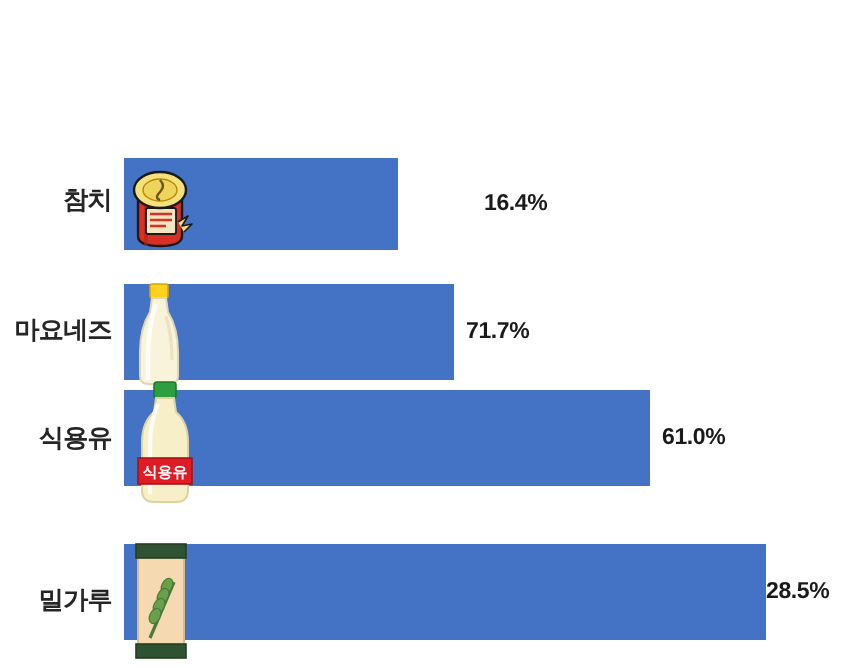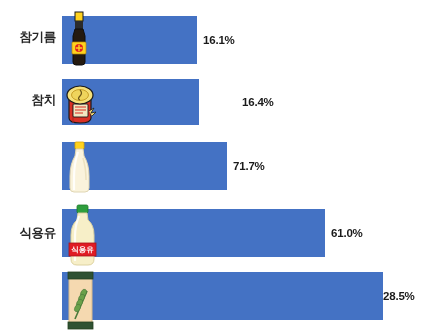--- a/index.html
+++ b/index.html
@@ -47,83 +47,70 @@
     left:62px;
     pointer-events:none;
   }
   .icon-wrap svg{display:block;}
 </style>
 </head>
 <body>
 
 <div id="chart">
 
-  <div class="row" style="top:8px;height:56px;">
-    <div class="cat-label" style="top:21px;">참기름</div>
-    <div class="bar" style="top:8px;height:48px;width:135px;"></div>
-    <div class="icon-wrap" style="top:2px;">
-      <svg width="34" height="58" viewBox="0 0 34 58">
-        <rect x="13" y="2" width="8" height="9" fill="#FFD21E" stroke="#1a1a1a" stroke-width="1"></rect>
-        <rect x="13" y="11" width="8" height="8" fill="#2b2b2b"></rect>
-        <path d="M13 19 L11 26 L11 52 Q11 55 14 55 L20 55 Q23 55 23 52 L23 26 L21 19 Z" fill="#241a10" stroke="#0d0d0d" stroke-width="1"></path>
-        <rect x="10" y="32" width="14" height="12" rx="1" fill="#FFD21E" stroke="#b8860b" stroke-width="0.7"></rect>
-        <circle cx="17" cy="38" r="4" fill="#E02020"></circle>
-        <path d="M17 35.2 L17 40.8 M14.2 38 L19.8 38" stroke="#FFD21E" stroke-width="1.4" stroke-linecap="round"></path>
-      </svg>
-    </div>
-    <div class="value-label" style="left:203px;top:26px;">16.1%</div>
-  </div>
 
   <div class="row" style="top:73px;height:52px;">
     <div class="cat-label" style="top:19px;">참치</div>
     <div class="bar" style="top:6px;height:46px;width:137px;"></div>
     <div class="icon-wrap" style="top:5px;">
       <svg width="38" height="50" viewBox="0 0 38 50">
         <path d="M7 18 L7 40 Q7 45 18 45 Q29 45 29 40 L29 18 Z" fill="#D93025" stroke="#1a1a1a" stroke-width="1.2"></path>
         <path d="M10 22 L10 44 Q10 45 12 45 L12 22 Z" fill="#b4231a" opacity="0.6"></path>
         <rect x="11" y="26" width="15" height="13" rx="1" fill="#F2E6C2" stroke="#1a1a1a" stroke-width="0.9"></rect>
         <path d="M13 29 h11 M13 32 h11 M13 35 h8" stroke="#D93025" stroke-width="1.2"></path>
         <ellipse cx="18" cy="17" rx="13" ry="9" fill="#F5E07A" stroke="#1a1a1a" stroke-width="1.2"></ellipse>
         <ellipse cx="18" cy="17" rx="8.5" ry="5.5" fill="#EFD45C" stroke="#b8860b" stroke-width="0.7"></ellipse>
         <path d="M18 12 q3 3 0 6 q-3 3 0 4" stroke="#6b5418" stroke-width="1.2" fill="none"></path>
         <path d="M27 33 l5 -3 l-3 5 l5 -1 l-4 4" fill="#F5E07A" stroke="#1a1a1a" stroke-width="0.8" stroke-linejoin="round"></path>
       </svg>
     </div>
     <div class="value-label" style="left:205px;top:23px;margin-left:37px;">16.4%</div>
   </div>
 
   <div class="row" style="top:136px;height:56px;">
+    <div class="cat-label" style="top:21px;">마요네즈</div>
     <div class="bar" style="top:6px;height:48px;width:165px;"></div>
     <div class="icon-wrap" style="top:2px;">
       <svg width="34" height="58" viewBox="0 0 34 58">
         <rect x="13" y="4" width="9" height="7" rx="1" fill="#FFD21E" stroke="#d9a400" stroke-width="0.8"></rect>
         <path d="M14 11 L13 18 Q8 26 8 38 L8 50 Q8 54 12 54 L23 54 Q27 54 27 50 L27 38 Q27 26 22 18 L21 11 Z" fill="#FAF3DC" stroke="#e0d6b4" stroke-width="1"></path>
         <path d="M16 14 Q12 26 12 40 L12 52" stroke="#ffffff" stroke-width="2.2" fill="none" opacity="0.85"></path>
         <path d="M21 20 Q24 30 24 42" stroke="#ece2c0" stroke-width="1.6" fill="none"></path>
       </svg>
     </div>
     <div class="value-label" style="left:233px;top:24px;">71.7%</div>
   </div>
 
-  <div class="row" style="top:200px;height:65px;">
+  <div class="row" style="top:186px;height:65px;">
     <div class="cat-label" style="top:25px;">식용유</div>
     <div class="bar" style="top:9px;height:48px;width:263px;"></div>
     <div class="icon-wrap" style="top:3px;">
       <svg width="40" height="66" viewBox="0 0 40 66">
         <rect x="15" y="2" width="11" height="8" rx="1.5" fill="#2E9E3E" stroke="#1d7a2a" stroke-width="0.8"></rect>
         <path d="M16 10 L15 17 Q9 22 9 32 L9 56 Q9 62 15 62 L26 62 Q32 62 32 56 L32 32 Q32 22 26 17 L25 10 Z" fill="#F7EFC8" stroke="#ddd2a0" stroke-width="1"></path>
         <path d="M17 13 Q13 22 13 34 L13 58" stroke="#ffffff" stroke-width="2.2" fill="none" opacity="0.8"></path>
         <rect x="7" y="40" width="27" height="13" fill="#E01B24" stroke="#a81219" stroke-width="0.8"></rect>
         <text x="20.5" y="49.3" font-family="'Liberation Sans',sans-serif" font-size="7.5" font-weight="bold" fill="#ffffff" text-anchor="middle">식용유</text>
       </svg>
     </div>
     <div class="value-label" style="left:331px;top:27px;">61.0%</div>
   </div>
 
   <div class="row" style="top:268px;height:66px;">
+    <div class="cat-label" style="top:24px;">밀가루</div>
     <div class="bar" style="top:4px;height:48px;width:321px;"></div>
     <div class="icon-wrap" style="top:1px;">
       <svg width="36" height="64" viewBox="0 0 36 64">
         <rect x="7" y="7" width="23" height="48" fill="#F5D9B0" stroke="#d8b98a" stroke-width="1"></rect>
         <rect x="6" y="3" width="25" height="7" fill="#2F5233" stroke="#23401f" stroke-width="0.8"></rect>
         <rect x="6" y="53" width="25" height="7" fill="#2F5233" stroke="#23401f" stroke-width="0.8"></rect>
         <path d="M13 50 L25 22" stroke="#4a7a3a" stroke-width="1.6" fill="none"></path>
         <g fill="#6aa04a" stroke="#4a7a3a" stroke-width="0.6">
           <ellipse cx="21.5" cy="24" rx="2.6" ry="4" transform="rotate(26 21.5 24)"></ellipse>
           <ellipse cx="19.5" cy="29" rx="2.6" ry="4" transform="rotate(26 19.5 29)"></ellipse>

